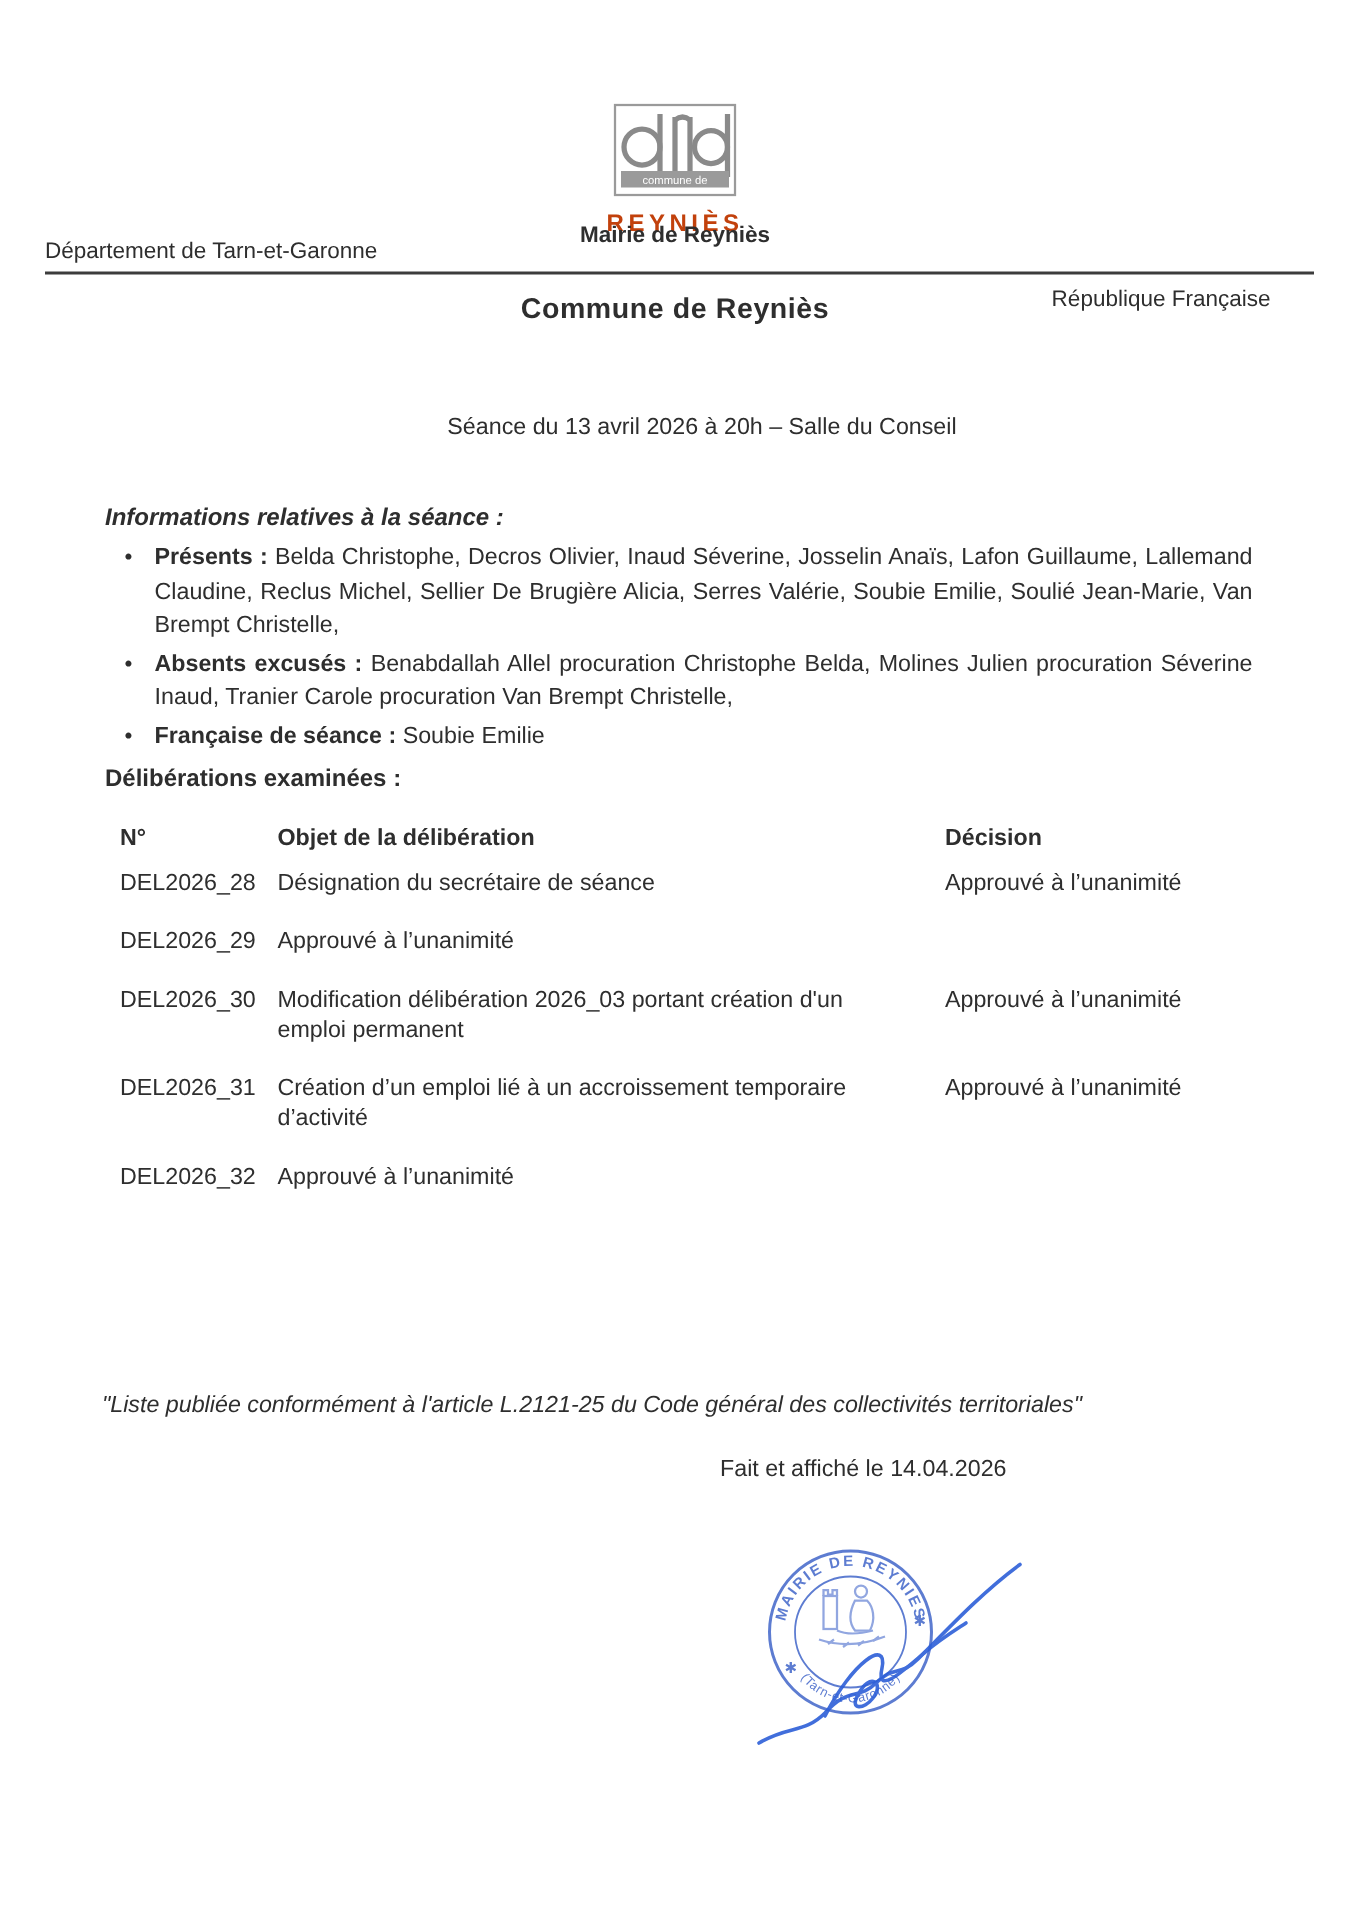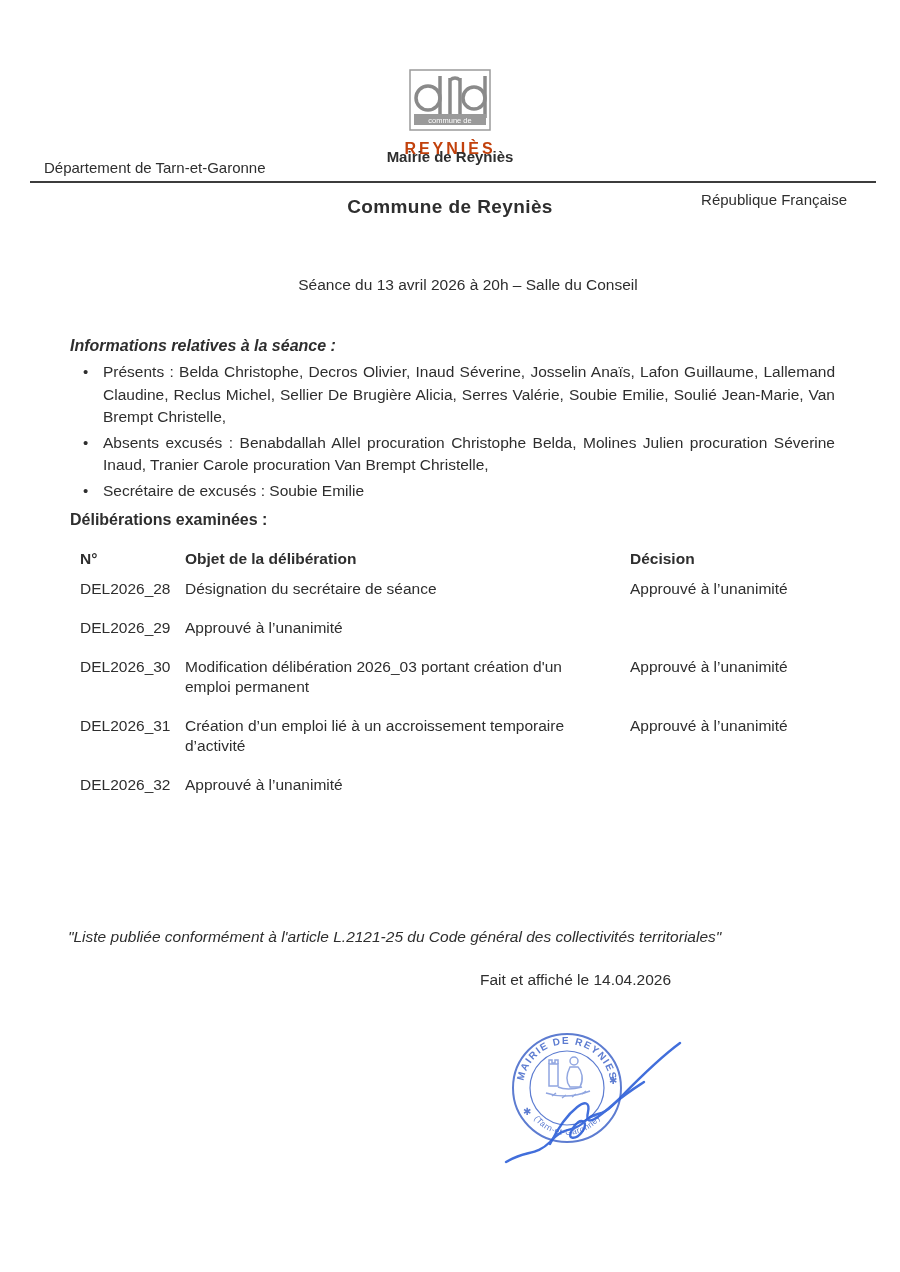--- a/index.html
+++ b/index.html
@@ -7,34 +7,34 @@
     position:relative;
     width:900px;height:1272px;
     background:#ffffff;
     font-family:"Liberation Sans", sans-serif;
     color:#2e2e2e;
     overflow:hidden;
   }
   
   .logo-block{position:absolute;left:50%;top:68px;transform:translateX(-50%);text-align:center;width:140px;}
   .logo-caption{font-size:16px;letter-spacing:3px;color:#c2410c;font-weight:bold;margin-top:2px;}
-  .hdr-left{position:absolute;left:44px;top:159px;font-size:15px;}
+  .hdr-left{position:absolute;left:30px;top:159px;font-size:15px;}
   .hdr-center{position:absolute;left:0;right:0;top:148px;text-align:center;font-size:15px;font-weight:bold;}
   .hdr-right{position:absolute;right:53px;top:159px;font-size:15px;margin-top:32px;}
   .hdr-line{position:absolute;left:30px;top:181px;width:846px;height:2px;background:#3c3c3c;}
   
   .title-commune{position:absolute;left:0;right:0;top:196px;text-align:center;font-size:19px;font-weight:bold;letter-spacing:.4px;}
   .title-main{position:absolute;left:0;right:0;top:247px;text-align:center;font-size:16.5px;font-weight:bold;letter-spacing:.2px;}
   .title-sub{position:absolute;left:0;right:0;top:276px;text-align:center;font-size:15.5px;padding-left:36px;}
   
   .info-heading{position:absolute;left:70px;top:337px;font-size:16px;font-weight:bold;font-style:italic;}
   .info-list{position:absolute;left:70px;top:361px;width:765px;margin:0;padding:0;list-style:none;}
   .info-item{position:relative;padding-left:33px;margin:0 0 3px 0;font-size:15.5px;line-height:22.5px;text-align:justify;}
   .info-item::before{content:"•";position:absolute;left:13px;top:0;font-size:15px;}
-  .info-label{font-weight:normal;}
+  .info-label{font-weight:bold;}
   
   .delib-heading{position:absolute;left:70px;top:511px;font-size:16px;font-weight:bold;}
   .delib-table{position:absolute;left:80px;top:549px;width:740px;font-size:15.5px;line-height:20px;}
   .trow{display:grid;grid-template-columns:105px 445px 190px;margin-bottom:19px;}
   .thead{font-weight:bold;margin-bottom:10px;}
   .cell-obj{padding-right:37px;}
   
   .quote{position:absolute;left:68px;top:928px;width:790px;font-size:15.5px;font-style:italic;}
   .date-line{position:absolute;left:480px;top:971px;font-size:15.5px;}
   
@@ -68,21 +68,21 @@
   <div class="hdr-right">République Française</div>
   <div class="hdr-line"></div>
 
   <div class="title-commune">Commune de Reyniès</div>
   <div class="title-sub">Séance du 13 avril 2026 à 20h – Salle du Conseil</div>
 
   <div class="info-heading">Informations relatives à la séance :</div>
   <ul class="info-list">
     <li class="info-item"><span class="info-label">Présents :</span><span> Belda Christophe, Decros Olivier, Inaud Séverine, Josselin Anaïs, Lafon Guillaume, Lallemand Claudine, Reclus Michel, Sellier De Brugière Alicia, Serres Valérie, Soubie Emilie, Soulié Jean-Marie, Van Brempt Christelle,</span></li>
     <li class="info-item"><span class="info-label">Absents excusés :</span><span> Benabdallah Allel procuration Christophe Belda, Molines Julien procuration Séverine Inaud, Tranier Carole procuration Van Brempt Christelle,</span></li>
-    <li class="info-item"><span class="info-label">Secrétaire de excusés :</span><span> Soubie Emilie</span></li>
+    <li class="info-item"><span class="info-label">Française de séance :</span><span> Soubie Emilie</span></li>
   </ul>
 
   <div class="delib-heading">Délibérations examinées :</div>
   <div class="delib-table">
     <div class="trow thead">
       <div>N°</div>
       <div class="cell-obj">Objet de la délibération</div>
       <div>Décision</div>
     </div>
     <div class="trow">

